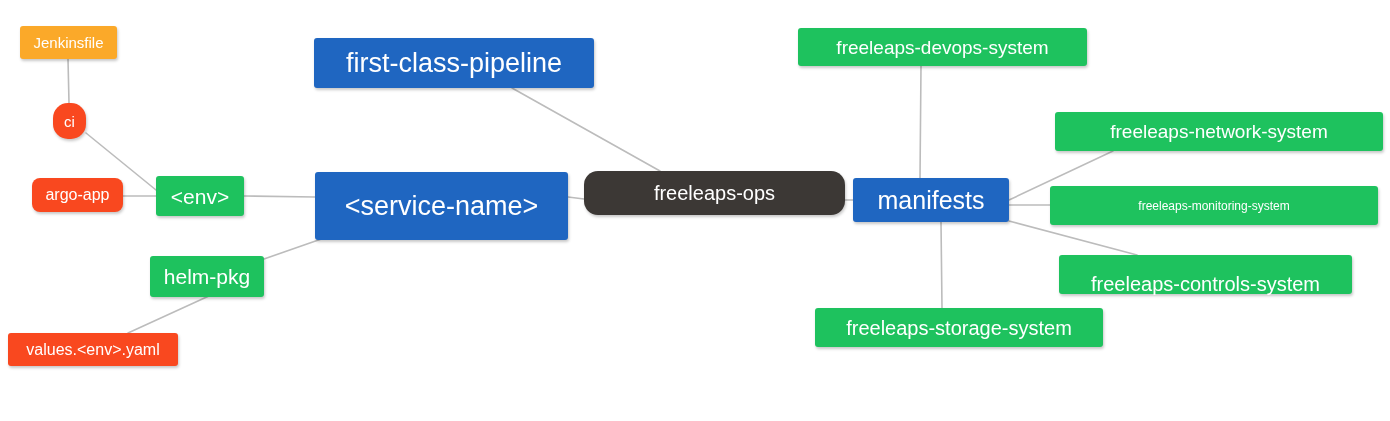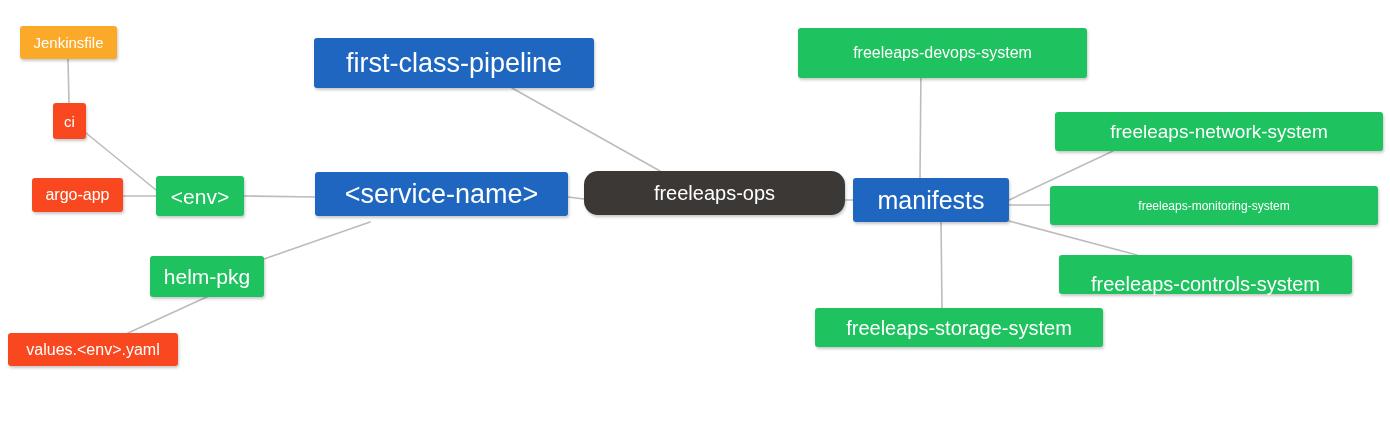--- a/index.html
+++ b/index.html
@@ -64,48 +64,48 @@
       <line x1="920" y1="178" x2="921" y2="66" stroke="#bcbcbc" stroke-width="1.6" stroke-linecap="round"></line>
       <line x1="1009" y1="200" x2="1113" y2="151" stroke="#bcbcbc" stroke-width="1.6" stroke-linecap="round"></line>
       <line x1="1009" y1="205" x2="1050" y2="205" stroke="#bcbcbc" stroke-width="1.6" stroke-linecap="round"></line>
       <line x1="1009" y1="221" x2="1137" y2="255" stroke="#bcbcbc" stroke-width="1.6" stroke-linecap="round"></line>
       <line x1="941" y1="222" x2="942" y2="308" stroke="#bcbcbc" stroke-width="1.6" stroke-linecap="round"></line>
     </svg>
   <div id="node-layer">
       <div class="node" style="left: 20px; top: 26px; width: 97px; height: 33px; background: rgb(251, 169, 41); font-size: 15px;">
         <span class="node-label">Jenkinsfile</span>
       </div>
-      <div class="node" style="left: 53px; top: 103px; width: 33px; height: 36px; background: rgb(249, 72, 31); font-size: 15px;">
+      <div class="node" style="left: 53px; top: 103px; width: 33px; height: 36px; background: rgb(249, 72, 31); font-size: 15px; border-radius: 15px;">
         <span class="node-label">ci</span>
       </div>
-      <div class="node" style="left: 32px; top: 178px; width: 91px; height: 34px; background: rgb(249, 72, 31); font-size: 16px;">
+      <div class="node" style="left: 32px; top: 178px; width: 91px; height: 34px; background: rgb(249, 72, 31); font-size: 16px; border-radius: 8px;">
         <span class="node-label">argo-app</span>
       </div>
       <div class="node" style="left: 156px; top: 176px; width: 88px; height: 40px; background: rgb(30, 194, 94); font-size: 21px;">
         <span class="node-label">&lt;env&gt;</span>
       </div>
       <div class="node" style="left: 150px; top: 256px; width: 114px; height: 41px; background: rgb(30, 194, 94); font-size: 21px;">
         <span class="node-label">helm-pkg</span>
       </div>
       <div class="node" style="left: 8px; top: 333px; width: 170px; height: 33px; background: rgb(249, 72, 31); font-size: 16px;">
         <span class="node-label">values.&lt;env&gt;.yaml</span>
       </div>
       <div class="node" style="left: 314px; top: 38px; width: 280px; height: 50px; background: rgb(31, 102, 193); font-size: 27px;">
         <span class="node-label">first-class-pipeline</span>
       </div>
-      <div class="node" style="left: 315px; top: 172px; width: 253px; height: 44px; background: rgb(31, 102, 193); font-size: 27px;">
+      <div class="node" style="left: 315px; top: 172px; width: 253px; height: 68px; background: rgb(31, 102, 193); font-size: 27px;">
         <span class="node-label">&lt;service-name&gt;</span>
       </div>
       <div class="node" style="left: 584px; top: 171px; width: 261px; height: 44px; background: rgb(60, 56, 53); font-size: 20px; border-radius: 14px;">
         <span class="node-label">freeleaps-ops</span>
       </div>
       <div class="node" style="left: 853px; top: 178px; width: 156px; height: 44px; background: rgb(31, 102, 193); font-size: 25px;">
         <span class="node-label">manifests</span>
       </div>
-      <div class="node" style="left: 798px; top: 28px; width: 289px; height: 50px; background: rgb(30, 194, 94); font-size: 16px;">
+      <div class="node" style="left: 798px; top: 28px; width: 289px; height: 38px; background: rgb(30, 194, 94); font-size: 19px;">
         <span class="node-label">freeleaps-devops-system</span>
       </div>
       <div class="node" style="left: 1055px; top: 112px; width: 328px; height: 39px; background: rgb(30, 194, 94); font-size: 19px;">
         <span class="node-label">freeleaps-network-system</span>
       </div>
       <div class="node" style="left: 1050px; top: 186px; width: 328px; height: 39px; background: rgb(30, 194, 94); font-size: 12px;">
         <span class="node-label">freeleaps-monitoring-system</span>
       </div>
       <div class="node" style="left: 1059px; top: 255px; width: 293px; height: 39px; background: rgb(30, 194, 94); font-size: 20px; align-items: flex-end;">
         <span class="node-label">freeleaps-controls-system</span>

